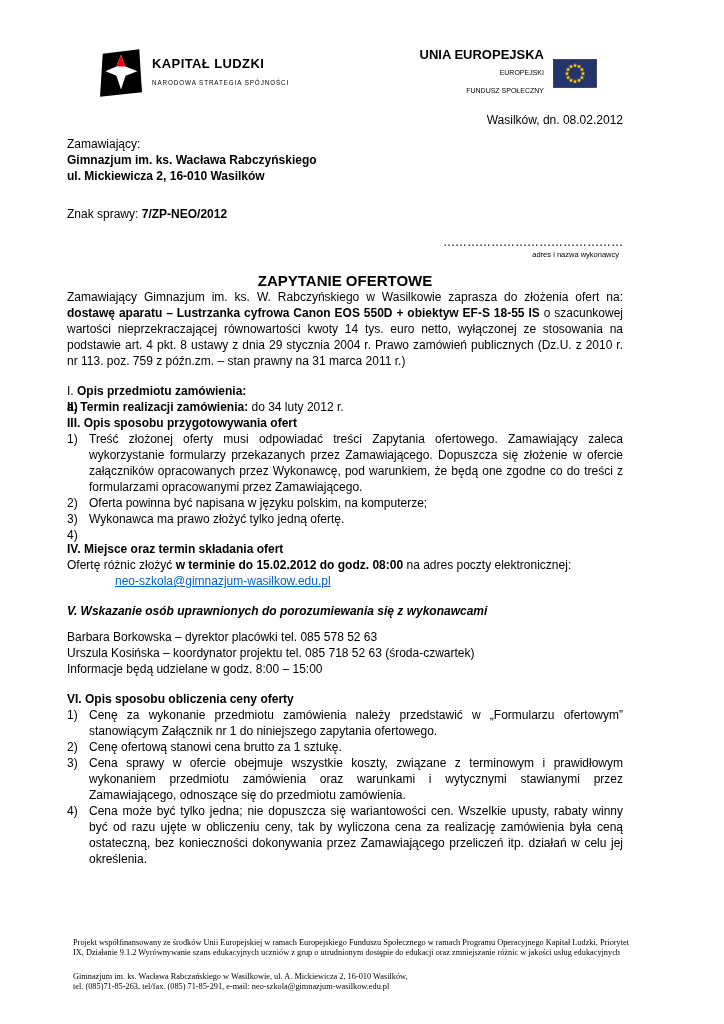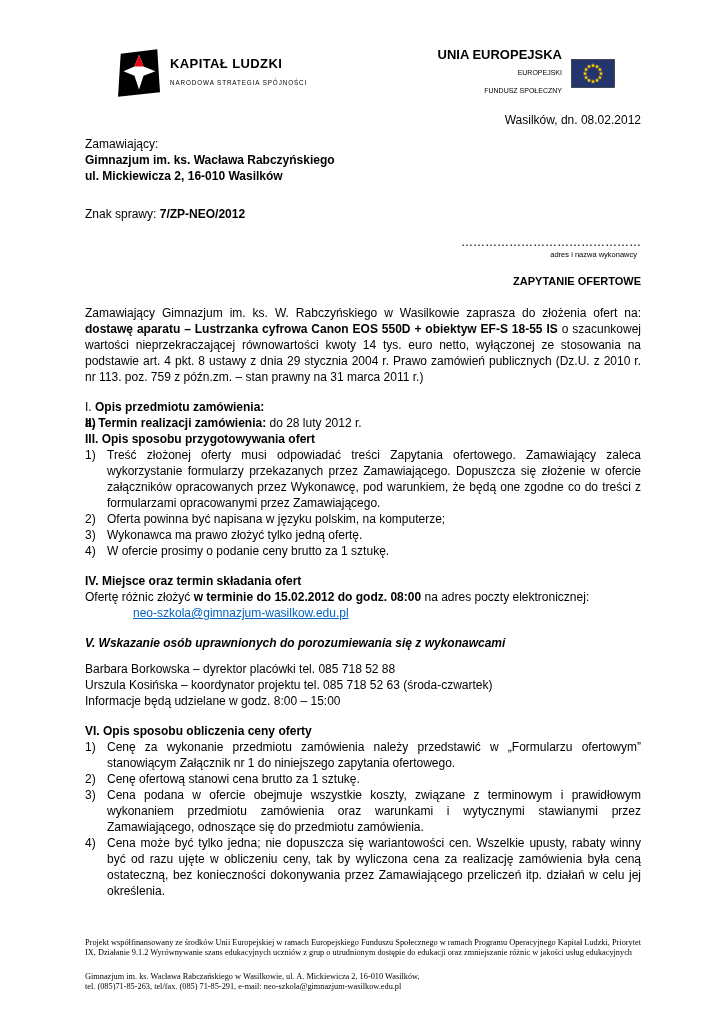--- a/index.html
+++ b/index.html
@@ -6,21 +6,21 @@
   html, body { margin: 0; padding: 0; }
   body {
     width: 724px; height: 1024px;
     background: #ffffff;
     font-family: "Liberation Sans", sans-serif;
     font-size: 12px; line-height: 16px;
     color: #000;
     position: relative;
     overflow: hidden;
   }
-  .content { position: absolute; left: 85px; top: 44px; width: 556px; }
+  .content { position: absolute; left: 67px; top: 44px; width: 556px; }
 
   
   .header { display: flex; justify-content: space-between; align-items: center; height: 58px; }
   .logo-kl { display: flex; align-items: center; gap: 10px; margin-left: 33px; }
   .kl-title { font-size: 13px; font-weight: bold; letter-spacing: 0.4px; }
   .kl-sub { font-size: 6.3px; letter-spacing: 0.9px; margin-top: 3px; white-space: nowrap; }
   .logo-eu { display: flex; align-items: center; gap: 9px; margin-right: 26px; }
   .eu-text { text-align: right; }
   .eu-l1 { font-size: 13px; font-weight: bold; }
   .eu-l2, .eu-l3 { font-size: 7px; margin-top: 2px; }
@@ -29,40 +29,40 @@
 
   .buyer { margin-top: 8px; }
   .buyer .b { font-weight: bold; }
 
   .case { margin-top: 22px; }
   .case .b { font-weight: bold; }
 
   .vendor { margin-top: 12px; text-align: right; }
   .vendor .caption { font-size: 7.5px; line-height: 9px; padding-right: 4px; }
 
-  .title { margin-top: 14px; text-align: right; font-weight: bold; font-size: 11px; }
+  .title { margin-top: 14px; text-align: center; font-weight: bold; font-size: 15px; }
 
-  .intro { margin-top: 16px; text-align: justify; }
+  .intro { margin-top: 0; text-align: justify; }
   .bold { font-weight: bold; }
 
   .h-sec { font-weight: bold; margin-top: 14px; }
   .h-sec .n { font-weight: normal; }
   .line { text-align: justify; }
 
   .li { position: relative; padding-left: 22px; text-align: justify; }
   .li .num { position: absolute; left: 0; }
   .li-a { position: relative; padding-left: 18px; }
   .li-a .num { position: absolute; left: 0; font-weight: bold; }
 
   .contacts { margin-top: 10px; }
 
   a.email { color: #0563C1; text-decoration: underline; padding-left: 48px; }
 
   .footer {
-    position: absolute; left: 85px; top: 938px; width: 556px;
+    position: absolute; left: 73px; top: 938px; width: 556px;
     font-family: "Liberation Serif", serif;
     font-size: 8.3px; line-height: 10.4px;
   }
   .footer .note { text-align: justify; }
   .footer .addr { text-align: left; margin-top: 13px; }
 </style>
 </head>
 <body>
 
 <div class="content">
@@ -128,46 +128,46 @@
   <div class="intro"><span>Zamawiający Gimnazjum im. ks. W. Rabczyńskiego w Wasilkowie zaprasza do złożenia ofert na: </span><span class="bold">dostawę aparatu – Lustrzanka cyfrowa Canon EOS 550D + obiektyw EF-S 18-55 IS</span><span> o szacunkowej wartości nieprzekraczającej równowartości kwoty 14 tys. euro netto, wyłączonej ze stosowania na podstawie art. 4 pkt. 8 ustawy z dnia 29 stycznia 2004 r. Prawo zamówień publicznych (Dz.U. z 2010 r. nr 113. poz. 759 z późn.zm. – stan prawny na 31 marca 2011 r.)</span></div>
 
   <div class="h-sec">
     <span class="n">I.</span>
     <span>Opis przedmiotu zamówienia:</span>
   </div>
   <div class="li-a">
     <span class="num">a)</span>
   </div>
 
-  <div class="line"><span class="bold">II. Termin realizacji zamówienia:</span><span> do 28 luty 2012 r.</span></div>
+  <div class="line"><span class="bold">II. Termin realizacji zamówienia:</span><span> do 34 luty 2012 r.</span></div>
 
   <div class="line bold">III. Opis sposobu przygotowywania ofert</div>
   <div>
     <div class="li"><span class="num">1)</span><span>Treść złożonej oferty musi odpowiadać treści Zapytania ofertowego. Zamawiający zaleca wykorzystanie formularzy przekazanych przez Zamawiającego. Dopuszcza się złożenie w ofercie załączników opracowanych przez Wykonawcę, pod warunkiem, że będą one zgodne co do treści z formularzami opracowanymi przez Zamawiającego.</span></div>
     <div class="li"><span class="num">2)</span><span>Oferta powinna być napisana w języku polskim, na komputerze;</span></div>
     <div class="li"><span class="num">3)</span><span>Wykonawca ma prawo złożyć tylko jedną ofertę.</span></div>
-    <div class="li"><span class="num">4)</span><span>W ofercie prosimy o podanie ceny brutto za 1 sztukę.</span></div>
+    <div class="li"><span class="num">4)</span></div>
   </div>
 
   <div class="h-sec">IV. Miejsce oraz termin składania ofert</div>
   <div class="line"><span>Ofertę różnic złożyć </span><span class="bold">w terminie do 15.02.2012 do godz. 08:00</span><span> na adres poczty elektronicznej:</span></div>
   <div><a class="email" href="#">neo-szkola@gimnazjum-wasilkow.edu.pl</a></div>
 
   <div class="h-sec" style="font-style: italic;">V. Wskazanie osób uprawnionych do porozumiewania się z wykonawcami</div>
   <div class="contacts">
-    <div>Barbara Borkowska – dyrektor placówki tel. 085 718 52 88</div>
+    <div>Barbara Borkowska – dyrektor placówki tel. 085 578 52 63</div>
     <div>Urszula Kosińska – koordynator projektu tel. 085 718 52 63 (środa-czwartek)</div>
     <div>Informacje będą udzielane w godz. 8:00 – 15:00</div>
   </div>
 
   <div class="h-sec">VI. Opis sposobu obliczenia ceny oferty</div>
   <div>
     <div class="li"><span class="num">1)</span><span>Cenę za wykonanie przedmiotu zamówienia należy przedstawić w „Formularzu ofertowym” stanowiącym Załącznik nr 1 do niniejszego zapytania ofertowego.</span></div>
     <div class="li"><span class="num">2)</span><span>Cenę ofertową stanowi cena brutto za 1 sztukę.</span></div>
-    <div class="li"><span class="num">3)</span><span>Cena podana w ofercie obejmuje wszystkie koszty, związane z terminowym i prawidłowym wykonaniem przedmiotu zamówienia oraz warunkami i wytycznymi stawianymi przez Zamawiającego, odnoszące się do przedmiotu zamówienia.</span></div>
+    <div class="li"><span class="num">3)</span><span>Cena sprawy w ofercie obejmuje wszystkie koszty, związane z terminowym i prawidłowym wykonaniem przedmiotu zamówienia oraz warunkami i wytycznymi stawianymi przez Zamawiającego, odnoszące się do przedmiotu zamówienia.</span></div>
     <div class="li"><span class="num">4)</span><span>Cena może być tylko jedna; nie dopuszcza się wariantowości cen. Wszelkie upusty, rabaty winny być od razu ujęte w obliczeniu ceny, tak by wyliczona cena za realizację zamówienia była ceną ostateczną, bez konieczności dokonywania przez Zamawiającego przeliczeń itp. działań w celu jej określenia.</span></div>
   </div>
 
 </div>
 
 <div class="footer">
   <div class="note">Projekt współfinansowany ze środków Unii Europejskiej w ramach Europejskiego Funduszu Społecznego w ramach Programu Operacyjnego Kapitał Ludzki, Priorytet IX, Działanie 9.1.2 Wyrównywanie szans edukacyjnych uczniów z grup o utrudnionym dostępie do edukacji oraz zmniejszanie różnic w jakości usług edukacyjnych</div>
   <div class="addr">
     <div>Gimnazjum im. ks. Wacława Rabczańskiego w Wasilkowie, ul. A. Mickiewicza 2, 16-010 Wasilków,</div>
     <div>tel. (085)71-85-263, tel/fax. (085) 71-85-291, e-mail: neo-szkola@gimnazjum-wasilkow.edu.pl</div>

